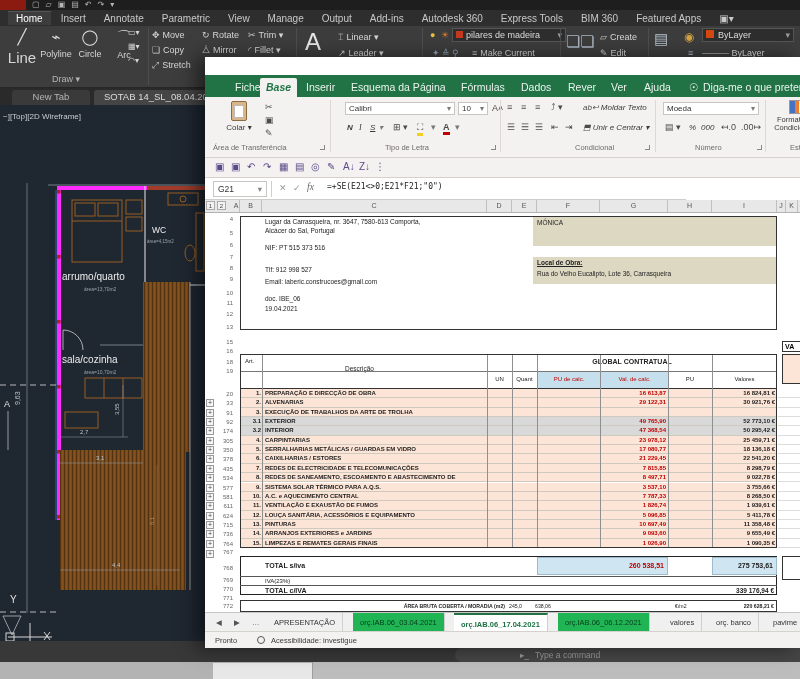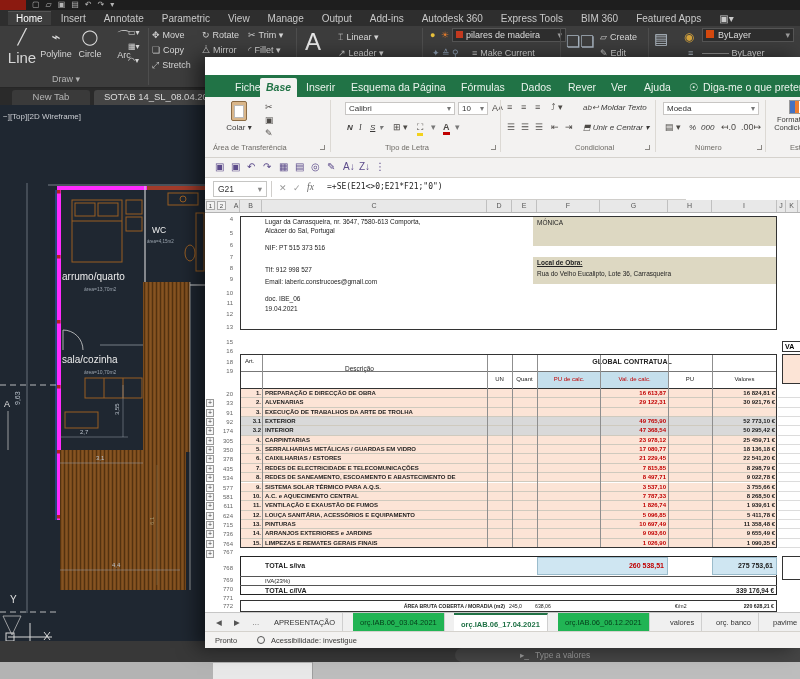--- a/index.html
+++ b/index.html
@@ -252,21 +252,21 @@
       </g>
     </svg>
   </div>
 
   <div class="ab acad-modelbar" id="acad-modelbar">
       <div class="mtab on" style="left: 8px; width: 54px; text-align: center;">Model</div>
       <div class="mtab" style="left: 66px; width: 62px; text-align: center;">Layout1</div>
       <div class="mtab" style="left: 132px; width: 62px; text-align: center;">Layout2</div>
       <div class="mtab" style="left: 198px; width: 14px; text-align: center;">+</div>
     </div>
-  <div class="ab acad-cmd tx"><span style="margin-right:6px;">▸_</span><span>Type a valores</span></div>
+  <div class="ab acad-cmd tx"><span style="margin-right:6px;">▸_</span><span>Type a command</span></div>
   <div class="ab acad-strip">
     <div class="ab" style="left:213px;top:1px;width:99px;height:16px;background:#e8e8e8;"></div>
     <div class="ab" style="left:312px;top:0;width:488px;height:17px;background:#bdbdbd;border-left:1px solid #9e9e9e;"></div>
   </div>
 
   <div class="ab" id="xl">
     <div class="ab xl-menubar" id="xl-menubar" style="background: rgb(33, 115, 70);">
         <span class="xmt" style="left: 24px;">Ficheiro</span>
         <span class="xmt on" style="left: 55px; font-style: italic;">Base</span>
         <span class="xmt" style="left: 95px;">Inserir</span>

